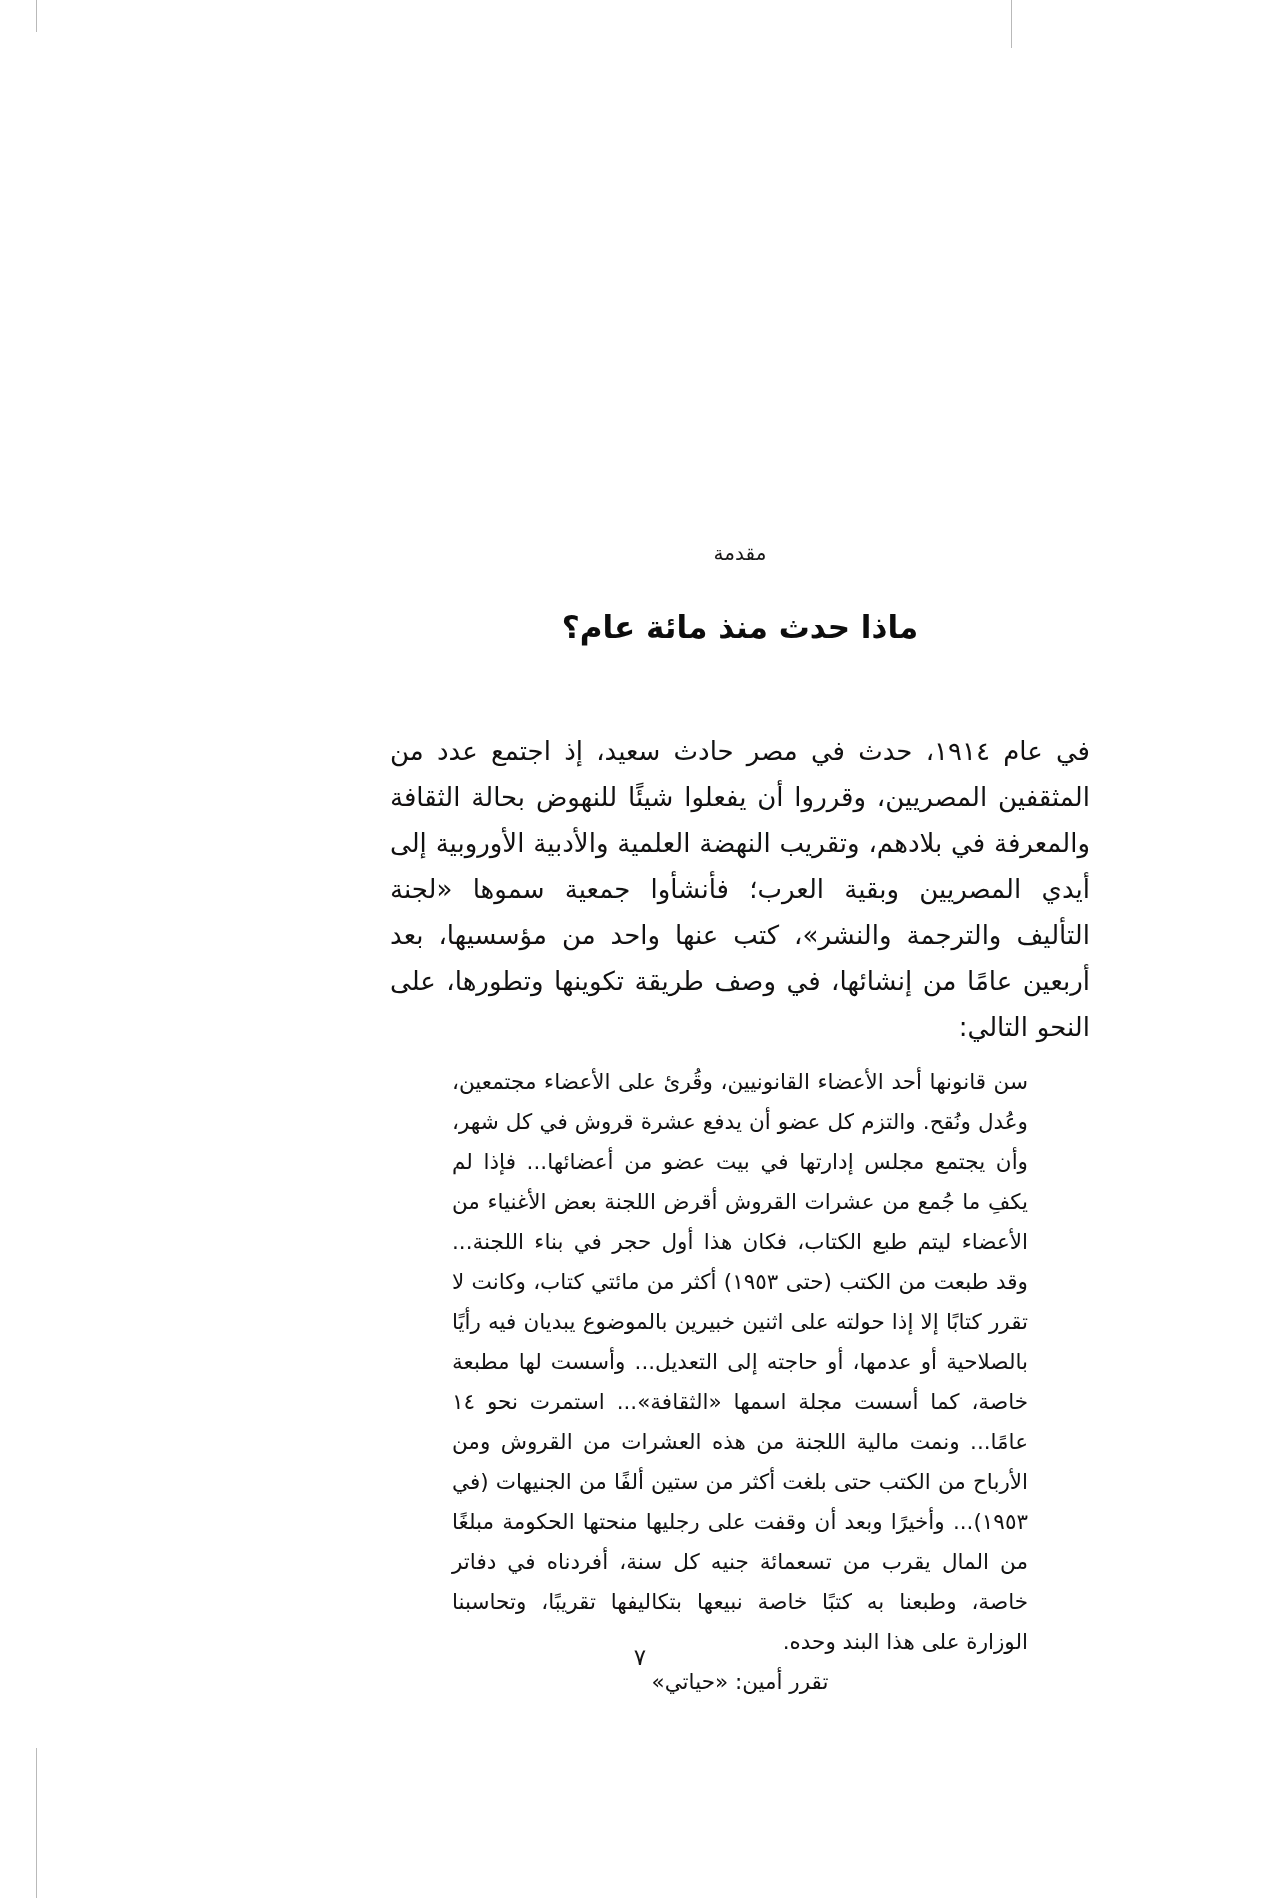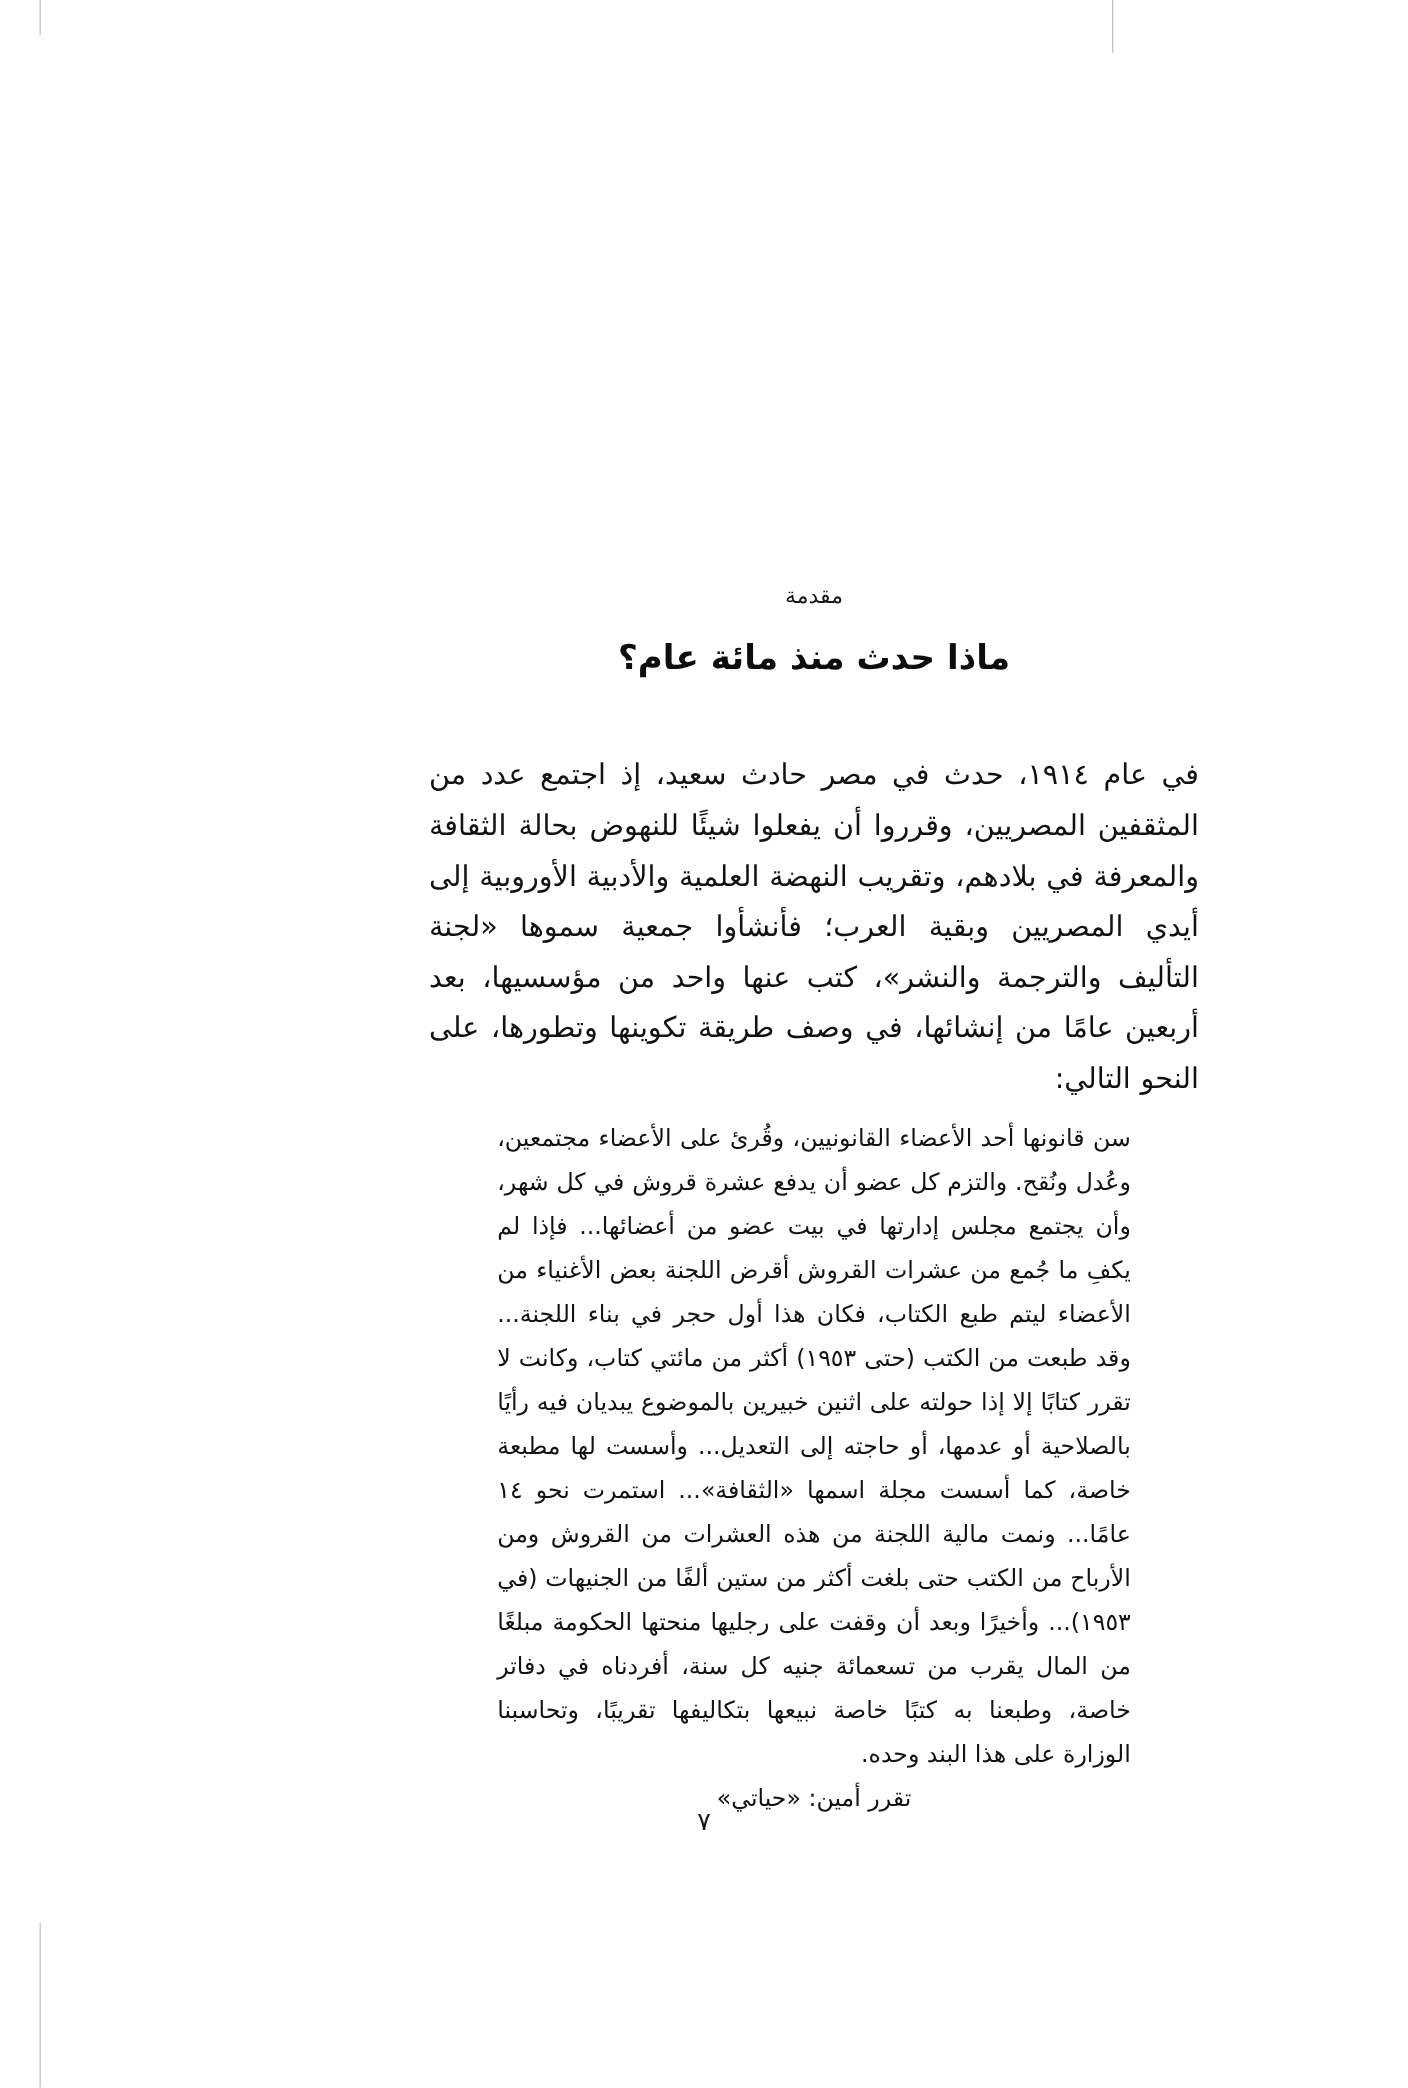--- a/index.html
+++ b/index.html
@@ -24,40 +24,40 @@
   .crop-mark {
     position: absolute;
     background: #b9b9b9;
   }
   .crop-mark.top-right  { top: 0;    right: 268px; width: 1px;  height: 48px; }
   .crop-mark.left-top   { top: 0;    left: 36px;   width: 1px;  height: 32px; }
   .crop-mark.left-bottom{ bottom: 0;  left: 36px;  width: 1px;  height: 150px; }
 
   .content {
     position: absolute;
-    top: 4px;
+    top: 16px;
     right: 190px;
     width: 700px;
     direction: rtl;
     text-align: justify;
   }
 
   .kicker {
     margin: 0;
     padding-top: 524px;
     text-align: center;
     font-size: 20px;
     font-weight: 400;
     line-height: 1.3;
     letter-spacing: 0.3px;
     color: #1a1919;
   }
 
   .chapter-title {
-    margin: 0;
+    margin: 17px;
     padding-top: 24px;
     text-align: center;
     font-size: 31px;
     font-weight: 700;
     line-height: 1.3;
     letter-spacing: 0.2px;
     color: #0d0d0d;
   }
 
   .body-paragraph {

